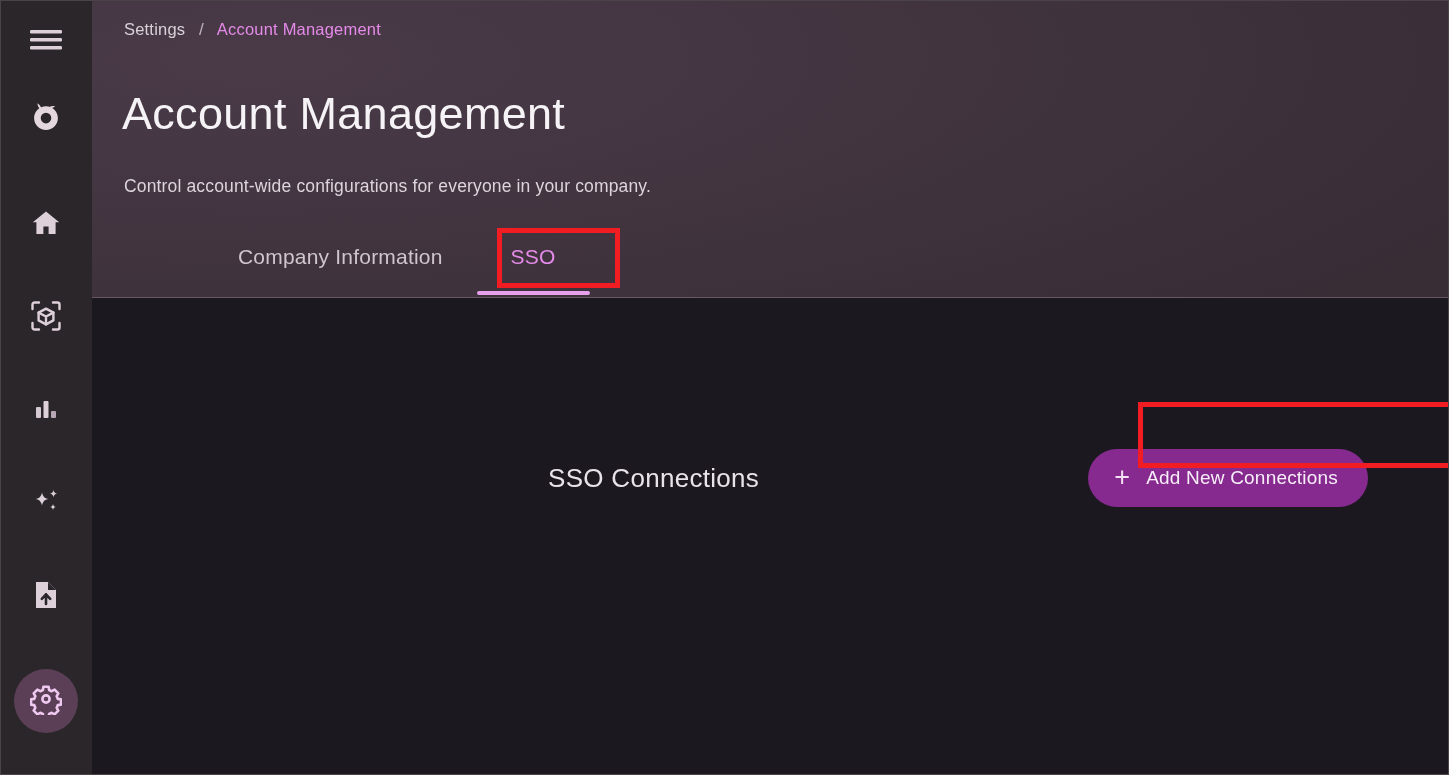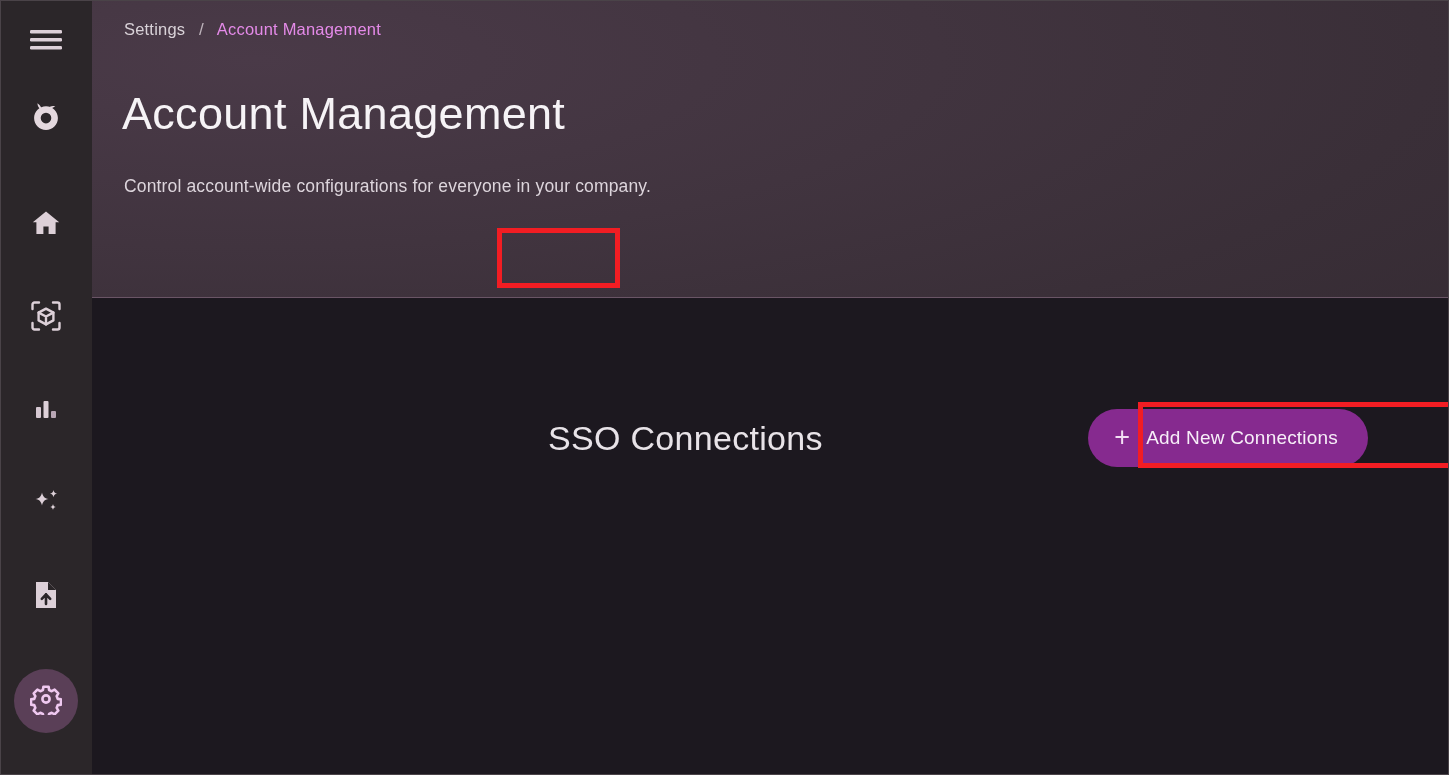--- a/index.html
+++ b/index.html
@@ -69,20 +69,21 @@
   
   #main {
     position: relative;
     width: 1357px;
     height: 775px;
     flex: 1 1 auto;
     display: flex;
     flex-direction: column;
     background: #1c181f;
     overflow: hidden;
+    gap: 40px;
   }
 
   #page-header {
     position: relative;
     height: 298px;
     flex: 0 0 298px;
     background:
       radial-gradient(120% 150% at 12% 20%, #4a3a48 0%, #41343f 42%, #3a2f38 72%, #352b33 100%);
     border-bottom: 1px solid #6a5566;
     overflow: hidden;
@@ -175,21 +176,21 @@
     left: 456px;
     top: 100px;
     width: 820px;
     height: 80px;
     display: flex;
     align-items: center;
     justify-content: space-between;
   }
 
   #sso-heading {
-    font-size: 34px;
+    font-size: 26px;
     font-weight: 300;
     color: #e8e3e8;
     letter-spacing: .3px;
     white-space: nowrap;
   }
 
   #add-connection-btn {
     display: inline-flex;
     align-items: center;
     gap: 16px;
@@ -338,20 +339,24 @@
       <div id="breadcrumb">
         <span class="crumb-link">Settings</span>
         <span class="crumb-sep">/</span>
         <span class="crumb-current">Account Management</span>
       </div>
 
       <h1 id="page-title">Account Management</h1>
 
       <p id="page-subtitle">Control account-wide configurations for everyone in your company.</p>
 
+      <div id="tabs">
+        <div class="tab">Company Information</div>
+        <div class="tab active">SSO</div>
+      </div>
 
     </header>
 
     <section id="content">
 
       <div id="sso-panel">
 
         <h2 id="sso-heading">SSO Connections</h2>
 
         <button id="add-connection-btn">

